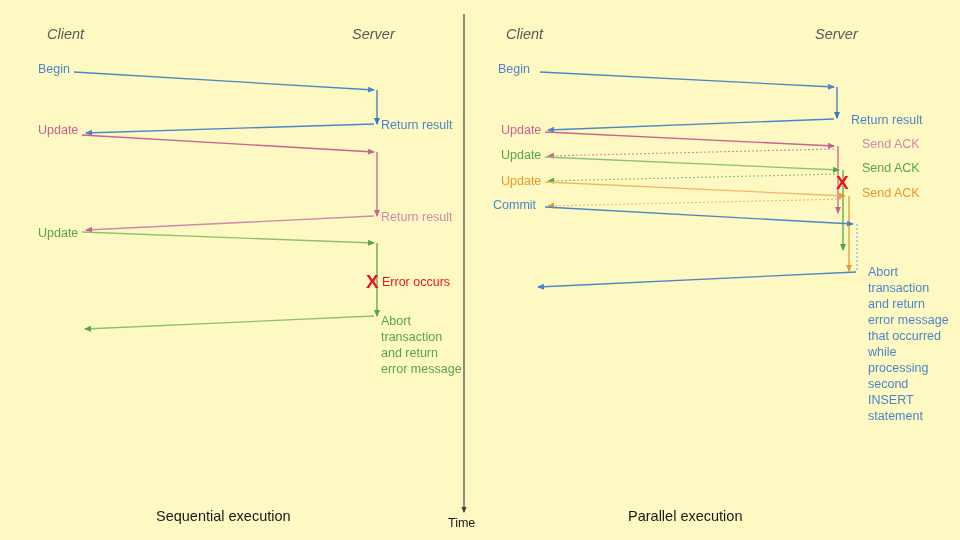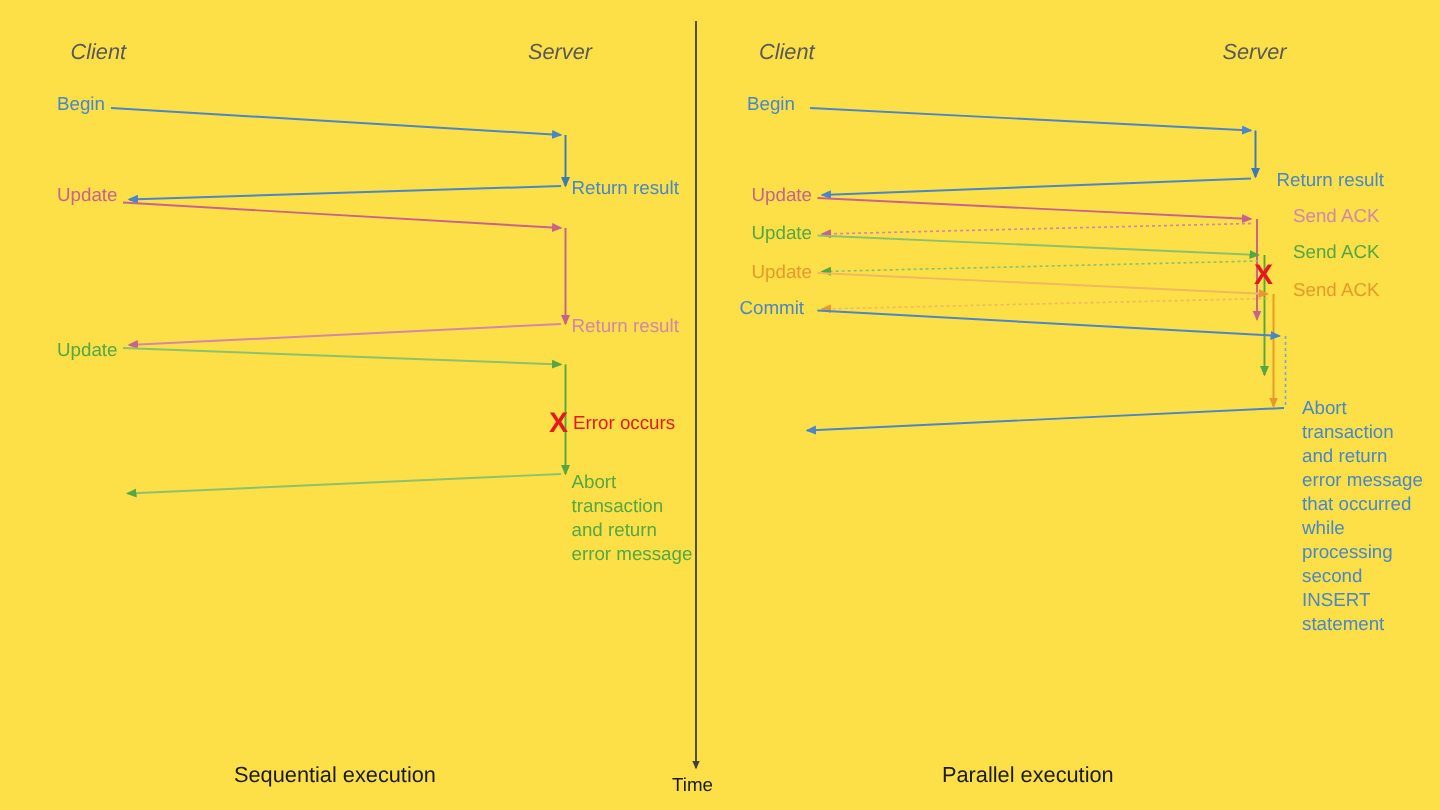--- a/index.html
+++ b/index.html
@@ -4,21 +4,21 @@
 <style>
   html, body {
     margin: 0; padding: 0;
     background: #ffffff;
     width: 960px; height: 540px;
     overflow: hidden;
   }
   #root {
     position: relative;
     width: 960px; height: 540px;
-    background: #fde047;
+    background: #fef9c3;
     font-family: "Liberation Sans", sans-serif;
   }
   svg.diagram {
     position: absolute; left: 0; top: 0;
     width: 960px; height: 540px;
   }
   .lane-header {
     font-style: italic;
     font-size: 14.5px;
     fill: #595959;

